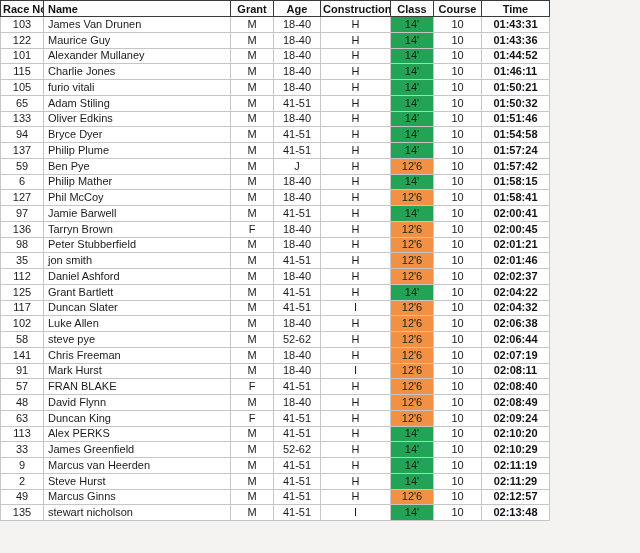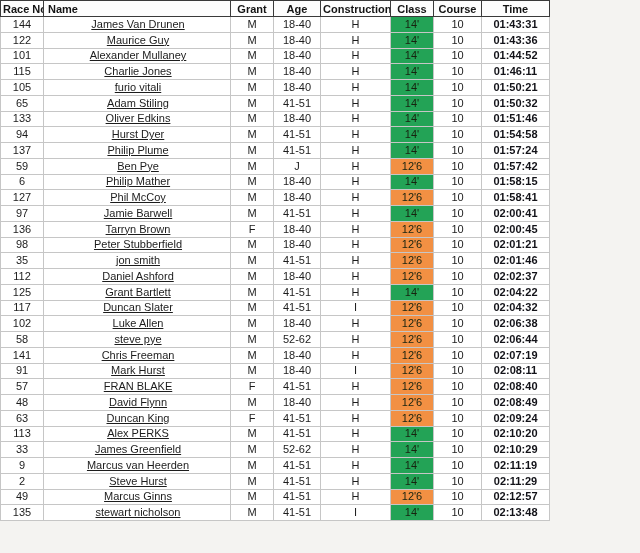--- a/index.html
+++ b/index.html
@@ -37,21 +37,21 @@
     font-size: 11px;
     color: #1c1c1c;
     border: 1px solid #c6c6c6;
     height: 14.76px;
     padding: 0 2px;
     text-align: center;
     white-space: nowrap;
     overflow: hidden;
     line-height: 1;
   }
-  table.results td.cell-name { text-align: center; padding-left: 4px; text-decoration: underline; }
+  table.results td.cell-name { text-align: left; padding-left: 4px; }
   table.results td.cell-time { font-weight: bold; color: #121218; }
   table.results td.cell-class { font-weight: normal; color: #17230f; }
   
   col.c-raceno { width: 43px; }
   col.c-name { width: 187px; }
   col.c-gender { width: 43px; }
   col.c-age { width: 47px; }
   col.c-construction { width: 70px; }
   col.c-class { width: 43px; }
   col.c-course { width: 48px; }
@@ -79,21 +79,21 @@
         <th>Grant</th>
         <th>Age</th>
         <th>Construction</th>
         <th>Class</th>
         <th>Course</th>
         <th>Time</th>
       </tr>
     </thead>
     <tbody>
         <tr>
-          <td class="cell-race-no">144</td>
+          <td class="cell-race-no">103</td>
           <td class="cell-name">James Van Drunen</td>
           <td class="cell-gender">M</td>
           <td class="cell-age">18-40</td>
           <td class="cell-construction">H</td>
           <td class="cell-class" style="background: rgb(35, 163, 86);">14'</td>
           <td class="cell-course">10</td>
           <td class="cell-time">01:43:31</td>
         </tr>
         <tr>
           <td class="cell-race-no">122</td>
@@ -150,21 +150,21 @@
           <td class="cell-name">Oliver Edkins</td>
           <td class="cell-gender">M</td>
           <td class="cell-age">18-40</td>
           <td class="cell-construction">H</td>
           <td class="cell-class" style="background: rgb(35, 163, 86);">14'</td>
           <td class="cell-course">10</td>
           <td class="cell-time">01:51:46</td>
         </tr>
         <tr>
           <td class="cell-race-no">94</td>
-          <td class="cell-name">Hurst Dyer</td>
+          <td class="cell-name">Bryce Dyer</td>
           <td class="cell-gender">M</td>
           <td class="cell-age">41-51</td>
           <td class="cell-construction">H</td>
           <td class="cell-class" style="background: rgb(35, 163, 86);">14'</td>
           <td class="cell-course">10</td>
           <td class="cell-time">01:54:58</td>
         </tr>
         <tr>
           <td class="cell-race-no">137</td>
           <td class="cell-name">Philip Plume</td>

